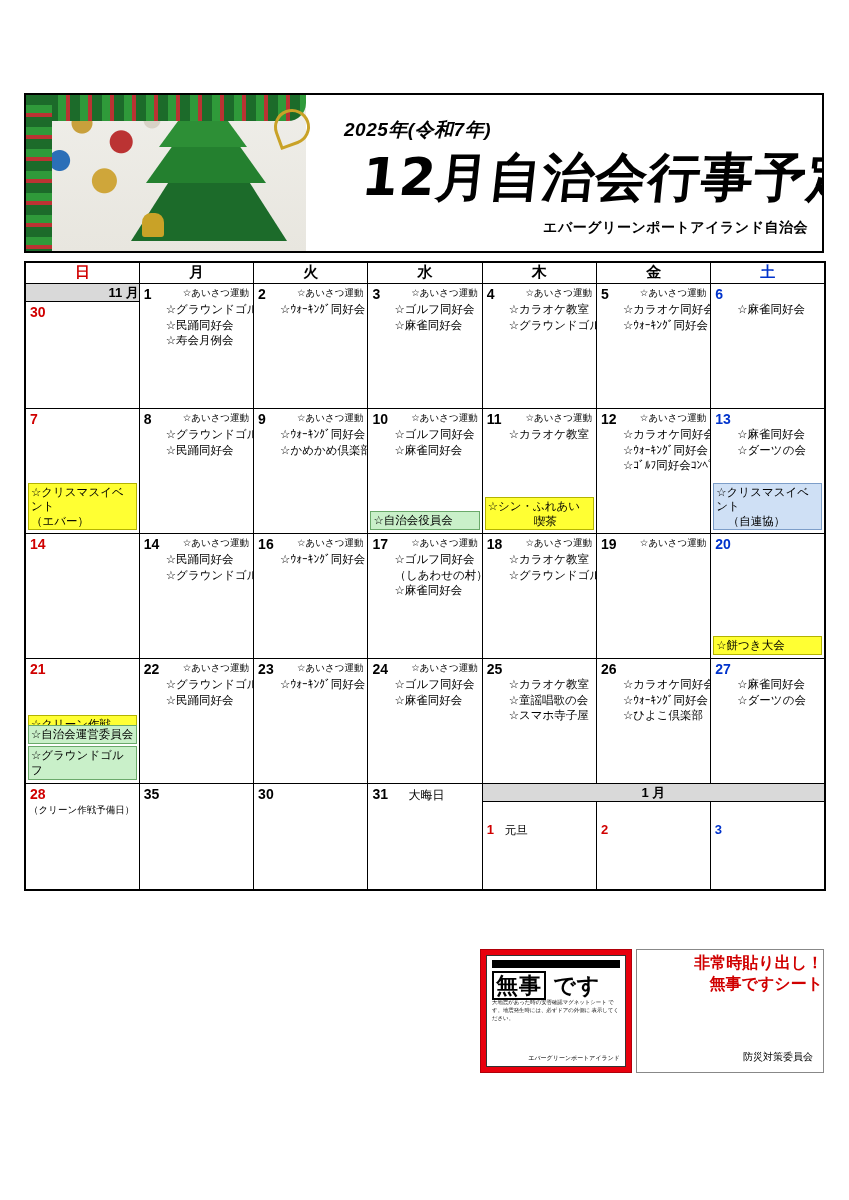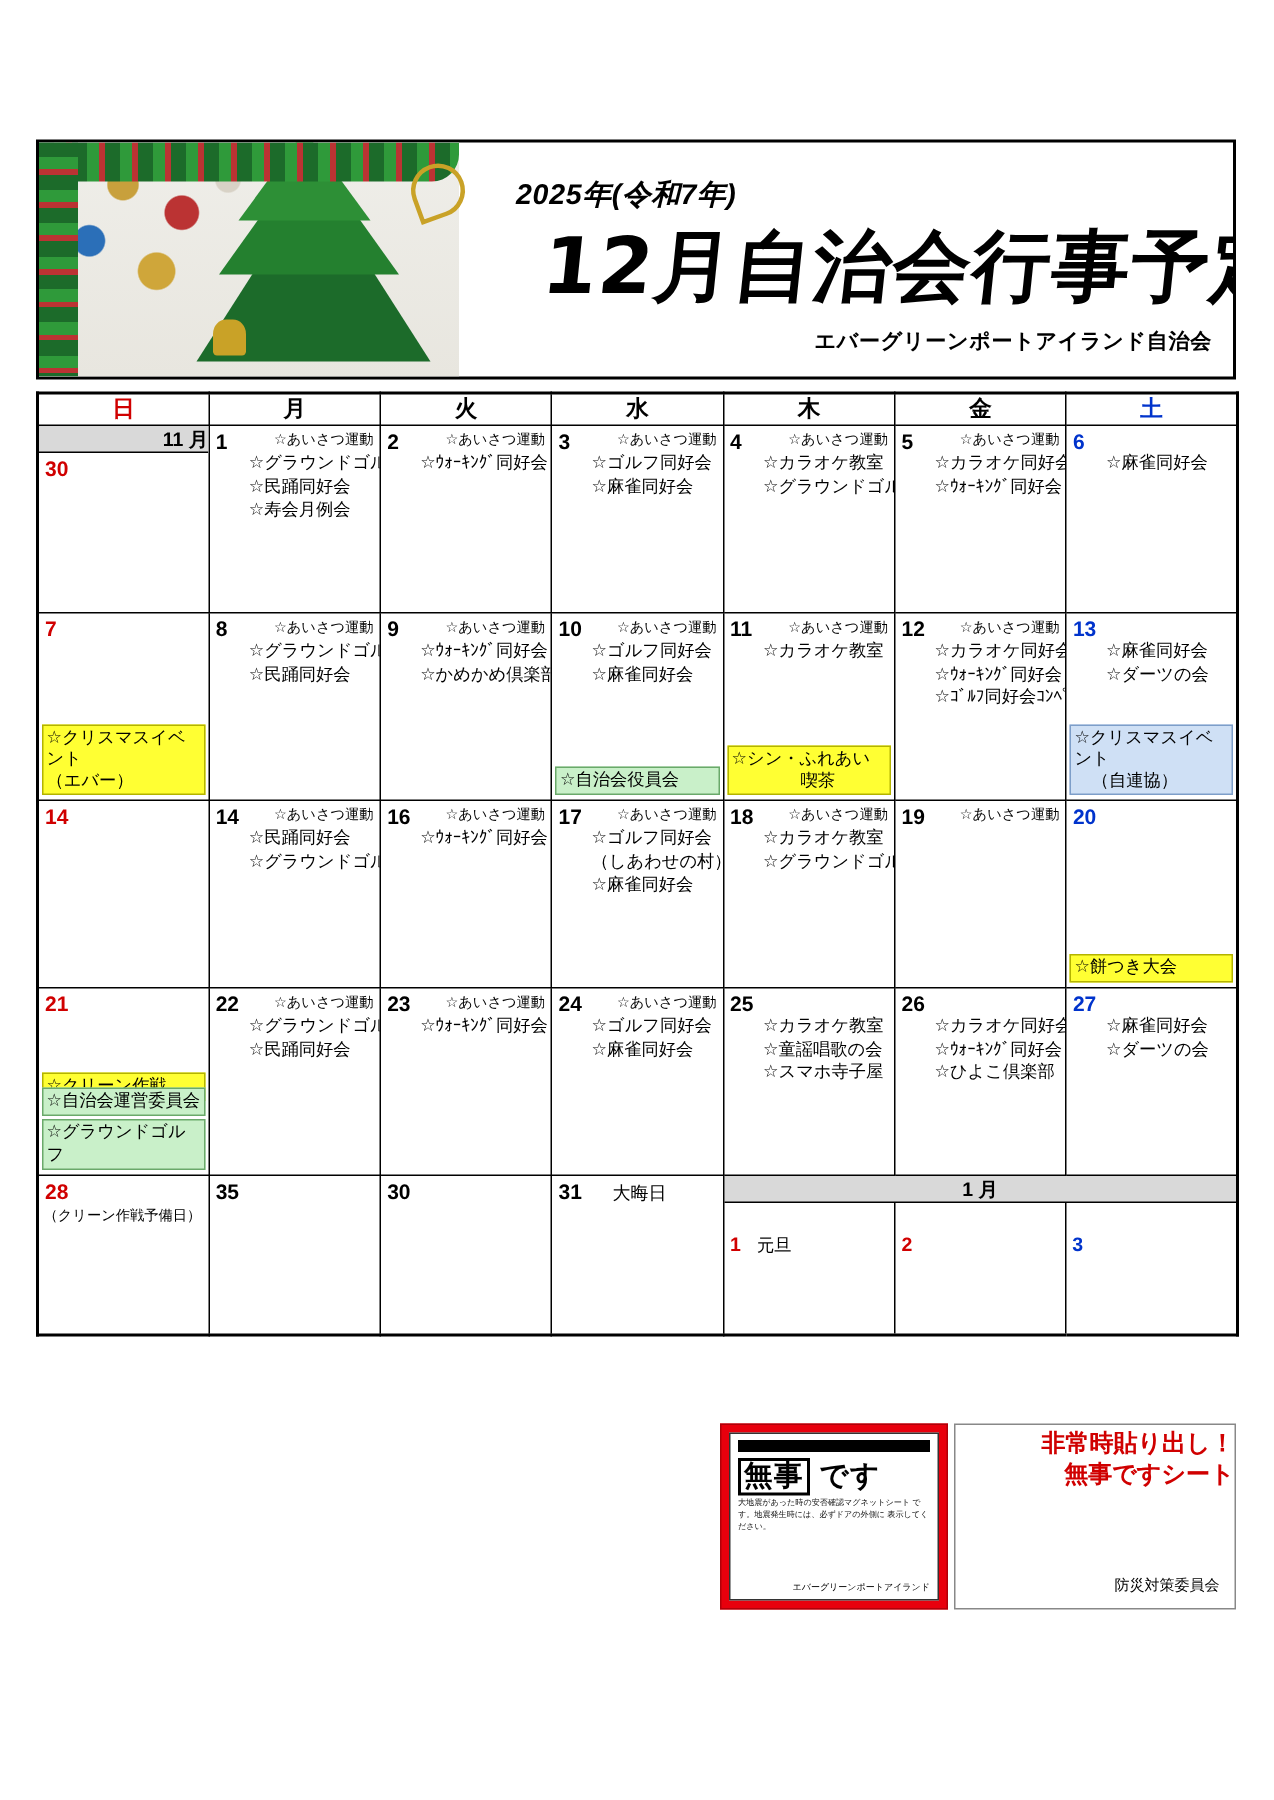--- a/index.html
+++ b/index.html
@@ -150,21 +150,21 @@
     background:#e8000d;border:1px solid #b00009;box-sizing:border-box;padding:5px;
   }
   .notice-card{
     width:100%;height:100%;background:#fff;box-sizing:border-box;
     border:1px solid #333;position:relative;
   }
   .nc-top{
     position:absolute;left:5px;top:4px;right:5px;height:8px;background:#000;
   }
   .nc-main{
-    position:absolute;left:5px;top:15px;font-size:19px;font-weight:bold;letter-spacing:1px;
+    position:absolute;left:5px;top:15px;font-size:22px;font-weight:bold;letter-spacing:1px;
   }
   .nc-main .boxed{border:2px solid #000;padding:0 2px;}
   .nc-text{
     position:absolute;left:5px;right:5px;top:42px;font-size:5.4px;line-height:8px;
     color:#111;
   }
   .nc-foot{
     position:absolute;right:5px;bottom:3px;font-size:6px;
   }
   .notice-right{

